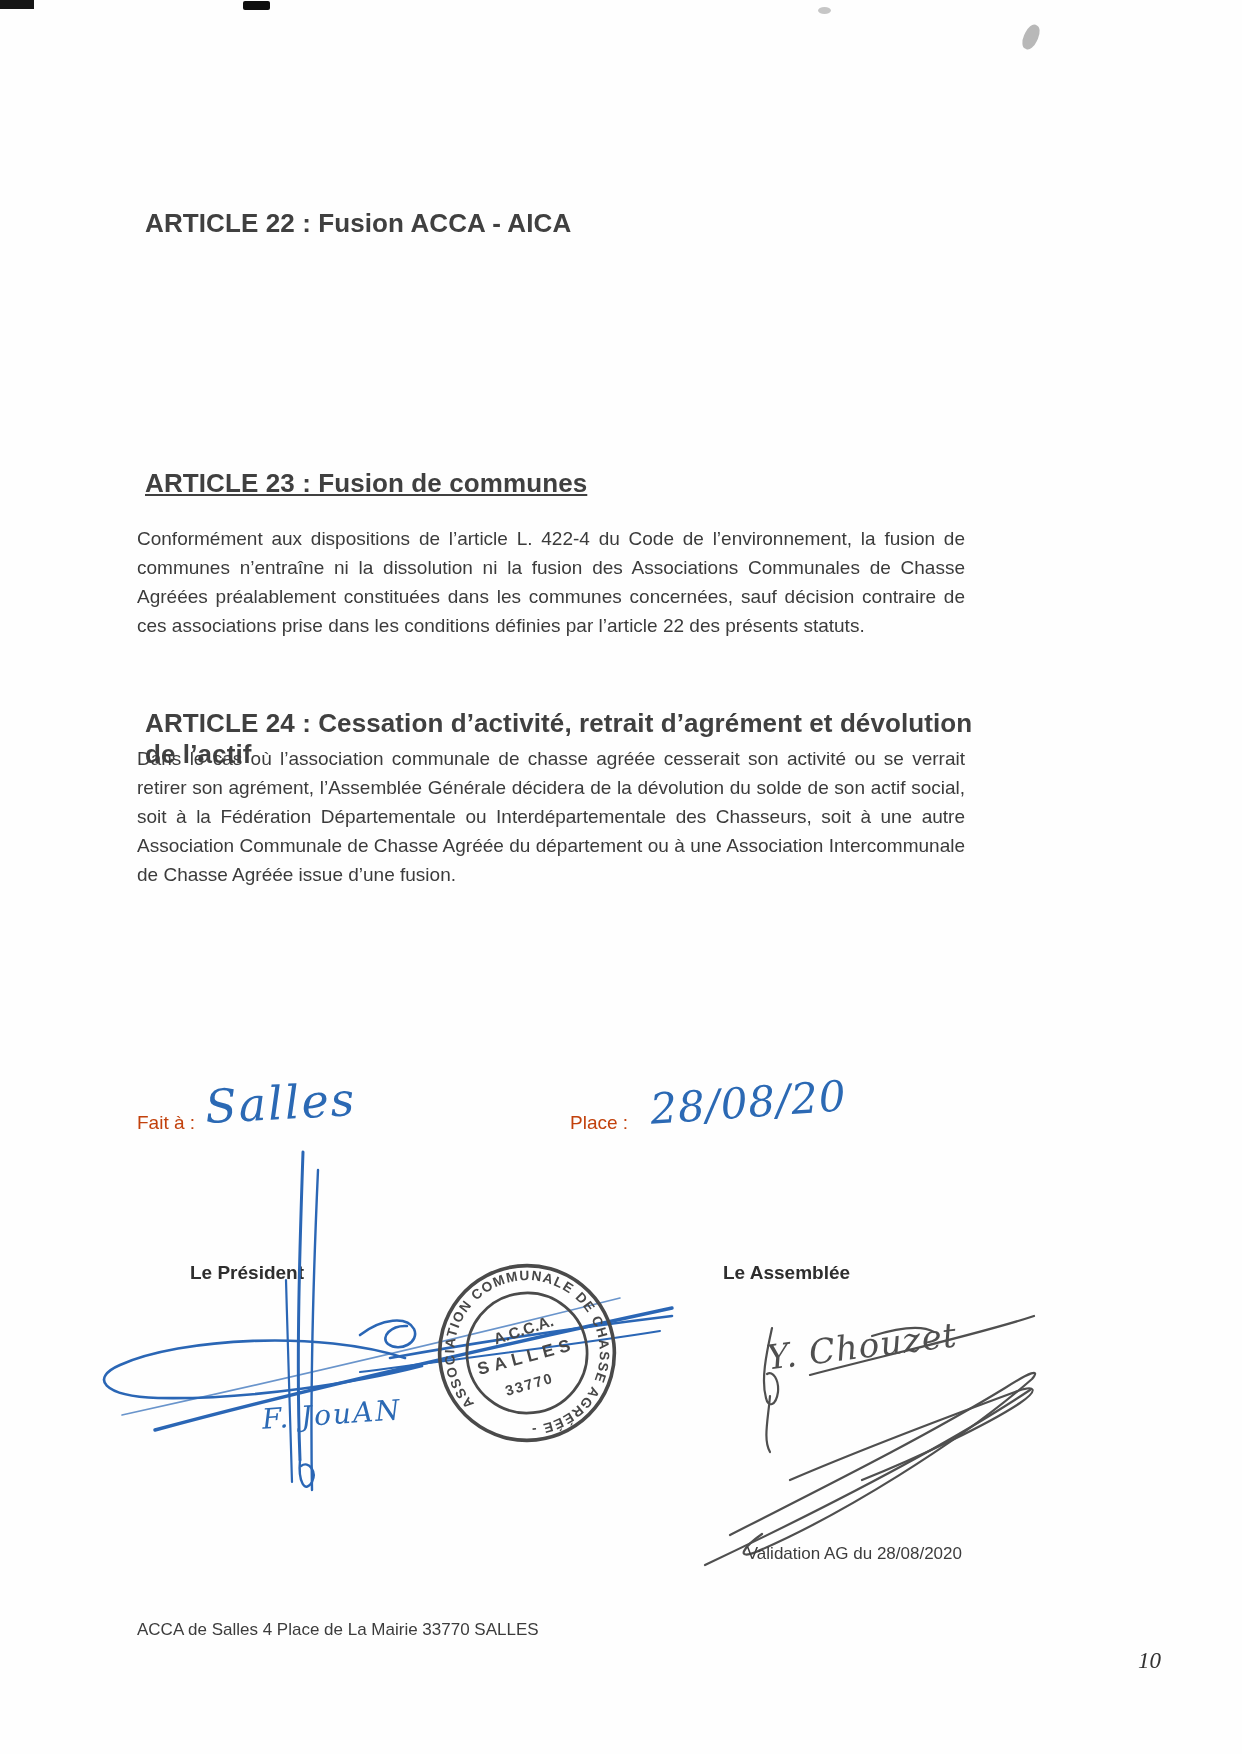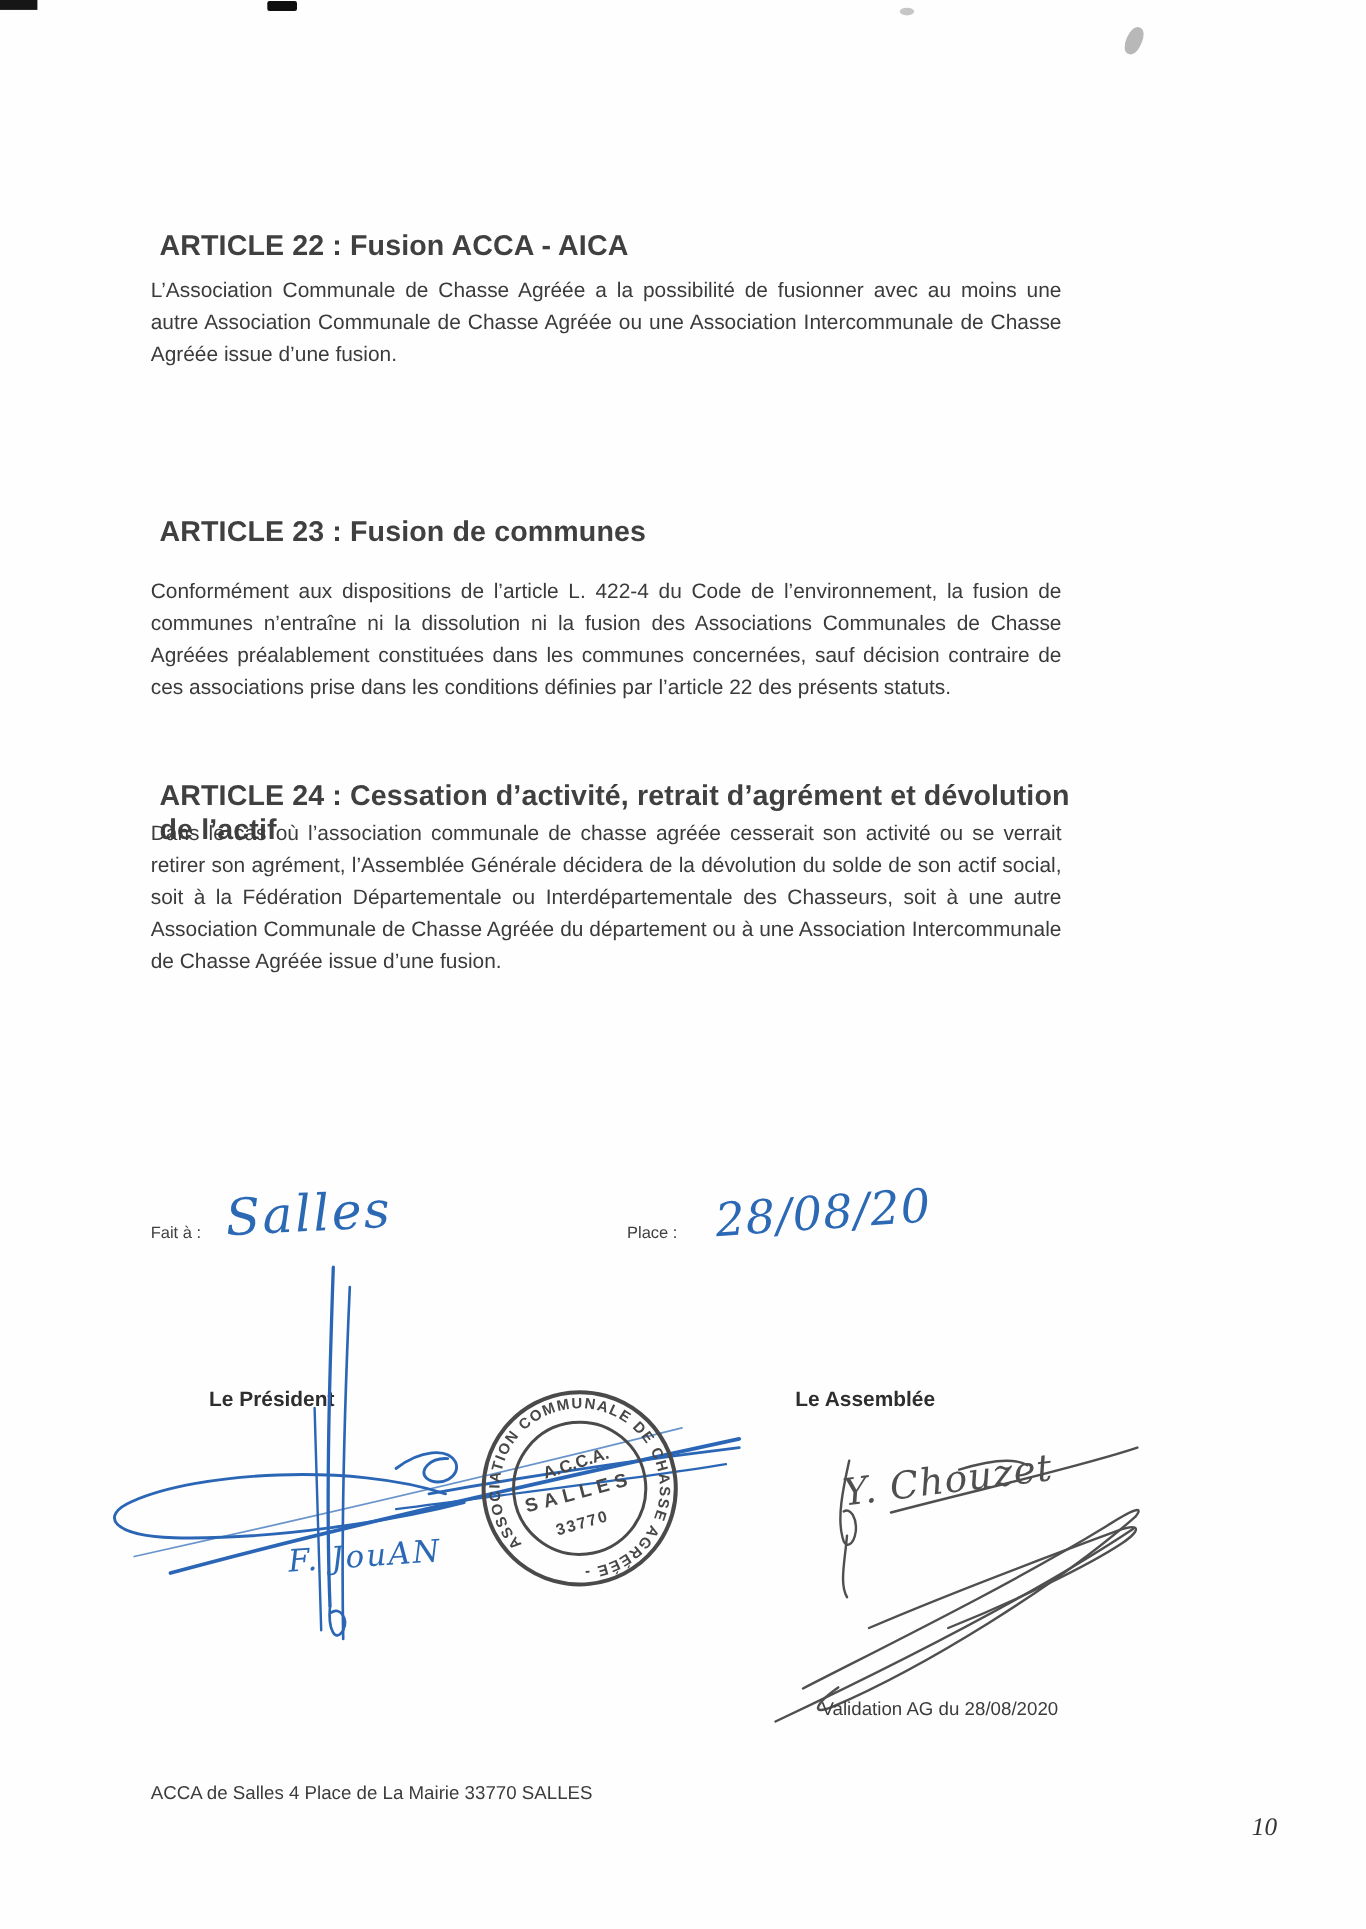--- a/index.html
+++ b/index.html
@@ -9,21 +9,21 @@
     font-family:"Liberation Sans",sans-serif;color:#3a3a3a;
   }
   .h{
     position:absolute;left:145px;width:840px;
     font-size:26px;font-weight:bold;color:#404040;letter-spacing:.1px;
   }
   .p{
     position:absolute;left:137px;width:828px;
     font-size:19px;line-height:29px;text-align:justify;color:#3b3b3b;
   }
-  .label{position:absolute;font-size:15px;color:#404040;}
+  .label{position:absolute;font-size:19px;color:#c2410c;}
   .sig-label{position:absolute;font-size:19px;font-weight:bold;color:#2e2e2e;}
   .hand{
     position:absolute;font-family:"DejaVu Serif",serif;font-style:italic;
     color:#2b69b4;white-space:nowrap;
   }
   .hand-name{
     position:absolute;font-family:"DejaVu Serif",serif;font-style:italic;
     white-space:nowrap;
   }
   .footer{position:absolute;font-size:17px;color:#3c3c3c;text-align:center;}
@@ -35,23 +35,22 @@
 <body>
 
 <div class="page">
 
   <div class="art" style="left:0;top:0;width:34px;height:9px;background:#161616;"></div>
   <div class="art" style="left:243px;top:1px;width:27px;height:9px;background:#0f0f0f;border-radius:2px;"></div>
   <div class="art" style="left:1024px;top:24px;width:14px;height:26px;background:#ababab;border-radius:45%;transform:rotate(24deg);opacity:.85;"></div>
   <div class="art" style="left:818px;top:7px;width:13px;height:7px;background:#c6c6c6;border-radius:50%;"></div>
 
   <div class="h" style="top:208px;">ARTICLE 22 : Fusion ACCA - AICA</div>
-  <div class="p" style="top:250px;">L’Association Communale de Chasse Agréée a la possibilité de fusionner avec au moins une autre Association Communale de Chasse Agréée ou une Association Intercommunale de Chasse Agréée issue d’une fusion.</div>
 
-  <div class="h" style="top:468px;">ARTICLE 23 : Fusion de communes</div>
+  <div class="h" style="top:468px;text-decoration:underline;">ARTICLE 23 : Fusion de communes</div>
   <div class="p" style="top:524px;">Conformément aux dispositions de l’article L. 422-4 du Code de l’environnement, la fusion de communes n’entraîne ni la dissolution ni la fusion des Associations Communales de Chasse Agréées préalablement constituées dans les communes concernées, sauf décision contraire de ces associations prise dans les conditions définies par l’article 22 des présents statuts.</div>
 
   <div class="h" style="top:688px;margin-top:20px;">ARTICLE 24 : Cessation d’activité, retrait d’agrément et dévolution de l’actif</div>
   <div class="p" style="top:744px;">Dans le cas où l’association communale de chasse agréée cesserait son activité ou se verrait retirer son agrément, l’Assemblée Générale décidera de la dévolution du solde de son actif social, soit à la Fédération Départementale ou Interdépartementale des Chasseurs, soit à une autre Association Communale de Chasse Agréée du département ou à une Association Intercommunale de Chasse Agréée issue d’une fusion.</div>
 
   <div class="label" style="left:137px;top:1112px;">Fait à :</div>
   <div class="hand" style="left:205px;top:1076px;font-size:46px;transform:rotate(-3deg);letter-spacing:2px;">Salles</div>
   <div class="label" style="left:570px;top:1112px;">Place :</div>
   <div class="hand" style="left:650px;top:1078px;font-size:42px;transform:rotate(-4deg);letter-spacing:1px;">28/08/20</div>
 

